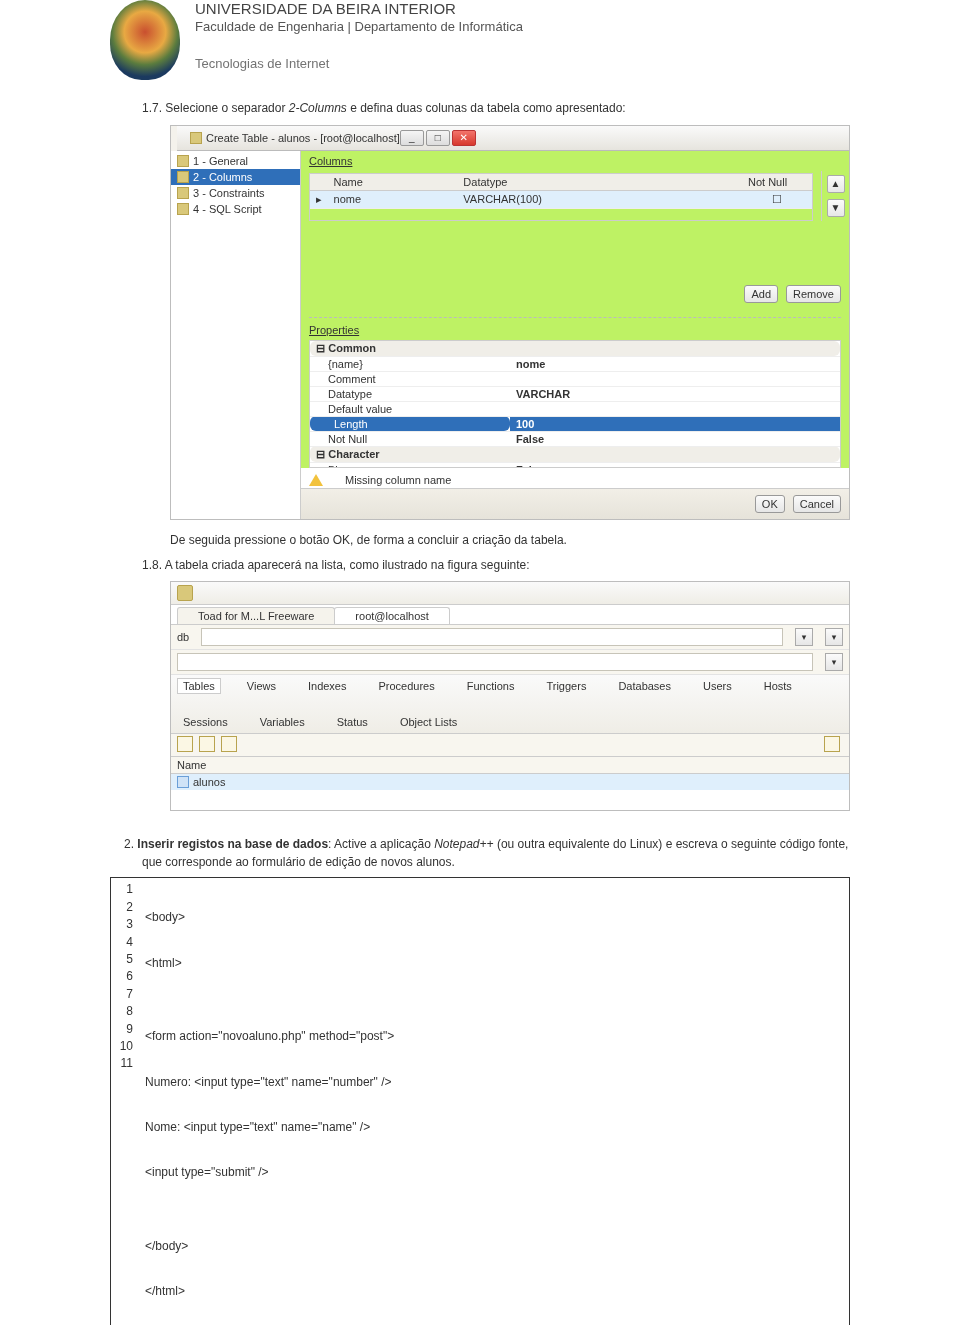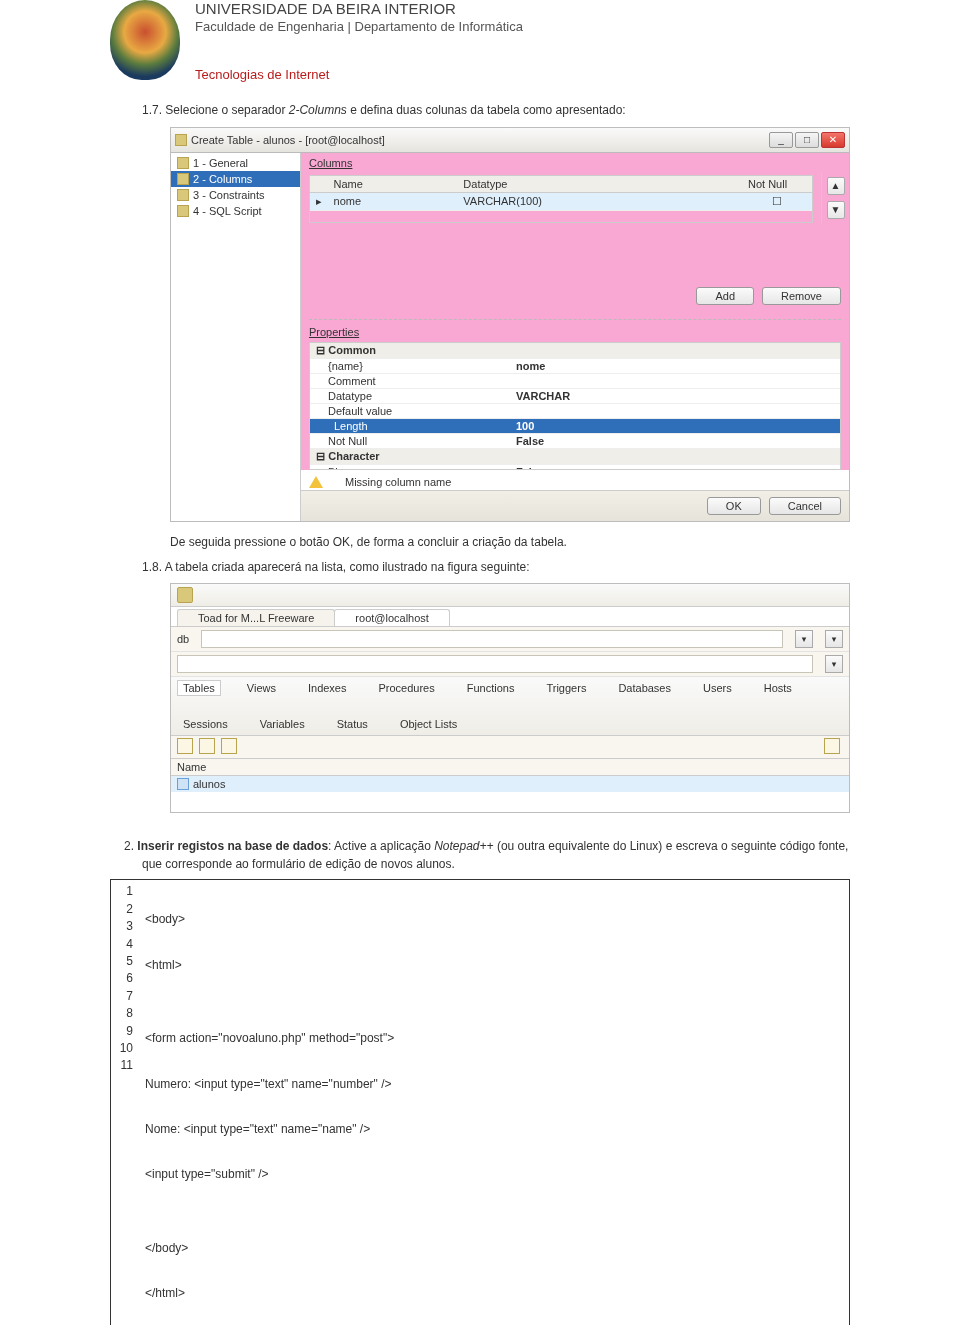--- a/index.html
+++ b/index.html
@@ -33,22 +33,22 @@
     font-weight: 400;
     color: #444;
   }
   .header-text .fac {
     font-size: 13px;
     color: #555;
     margin-top: 2px;
   }
   .header-text .course {
     font-size: 13px;
-    color: #b91c1c;
-    margin-top: 33px;
+    color: #737373;
+    margin-top: 22px;
   }
   .content {
     margin-left: 60px;
   }
   .step {
     margin-bottom: 6px;
     line-height: 1.4;
   }
   .step-label {
     margin-left: -28px;
@@ -60,43 +60,43 @@
     border: 1px solid #bdbdbd;
     margin: 8px 0 12px 0;
     background: #f4f2ec;
     font-family: Tahoma, Arial, sans-serif;
     font-size: 11px;
   }
   
   .ss1-title {
     background: linear-gradient(#fafafa, #e6e4de);
     border-bottom: 1px solid #bbb;
-    padding: 4px 4px;
+    padding: 4px 13px;
     display: flex;
     align-items: center;
-    justify-content: space-between;
+    margin-left: 6px;
   }
   .ss1-title-left { display:flex; align-items:center; gap:4px; }
   .winbtn {
     display: inline-flex;
     gap: 2px;
   }
   .winbtn span {
     display:inline-block;
     width: 24px;
     height: 16px;
     border: 1px solid #999;
     background: linear-gradient(#f5f5f5,#ddd);
     border-radius: 2px;
     text-align:center;
     line-height:14px;
     font-size:10px;
   }
   .winbtn .close { background: linear-gradient(#f3746b,#d7392d); color:#fff; border-color:#b33; }
-  .ss1-body { display:flex; background:#f9a8d4; }
+  .ss1-body { display:flex; background:#bef264; }
   .ss1-side {
     width:130px;
     border-right:1px solid #ccc;
     background:#fff;
     padding:2px 0;
   }
   .ss1-side div { padding:2px 6px; display:flex; align-items:center; gap:4px; }
   .ss1-side .sel { background:#2f6fb9; color:#fff; }
   .mini-icon {
     width:12px; height:12px; background:#d9c87a; border:1px solid #b8a34e;
@@ -120,33 +120,33 @@
     width:18px; height:18px; border:1px solid #aaa; border-radius:2px;
     background:linear-gradient(#fbfbfb,#e7e7e7); text-align:center; line-height:16px;
     font-size:10px;
   }
   .ss1-gridwrap { display:flex; }
   .ss1-centerline {
     border-top:1px dashed #bbb; margin:10px 8px 4px 8px; position:relative;
   }
   .ss1-addrem { display:flex; justify-content:flex-end; gap:8px; padding:4px 8px 4px 8px; }
   .btn {
-    border:1px solid #999; border-radius:3px; padding:2px 18px;
+    border:1px solid #999; border-radius:3px; padding:2px 6px;
     background:linear-gradient(#fbfbfb,#e6e6e6); font-size:11px;
     display:inline-block;
   }
   .ss1-props { padding:2px 8px 4px 8px; text-decoration:underline; }
   .ss1-propgrid {
     margin:0 8px; border:1px solid #ccc; background:#fff; height:128px; overflow:hidden;
   }
   .ss1-propgrid table { width:100%; border-collapse:collapse; font-size:11px; }
   .ss1-propgrid td { padding:1px 6px; border-bottom:1px solid #eee; }
   .ss1-propgrid .grouptd { background:#f0eee8; font-weight:bold; }
   .ss1-propgrid .selprop td { background:#2f6fb9; color:#fff; }
-  .ss1-propgrid td:first-child { width:200px; }
+  .ss1-propgrid td:first-child { width:200px;border-radius:6px; }
   .ss1-propgrid td.valbold { font-weight:bold; }
   .ss1-warn {
     display:flex; align-items:center; gap:22px; padding:6px 8px 2px 8px;
     background:#fff;
   }
   .warntri {
     width:0; height:0; border-left:7px solid transparent; border-right:7px solid transparent; border-bottom:12px solid #f2c23d;
     display:inline-block;
   }
   .ss1-footer {

